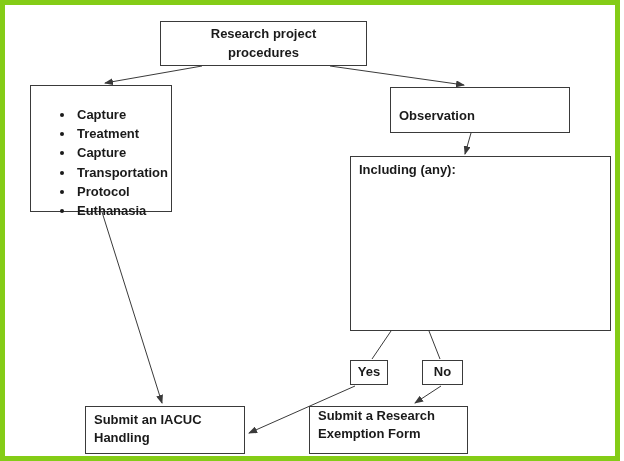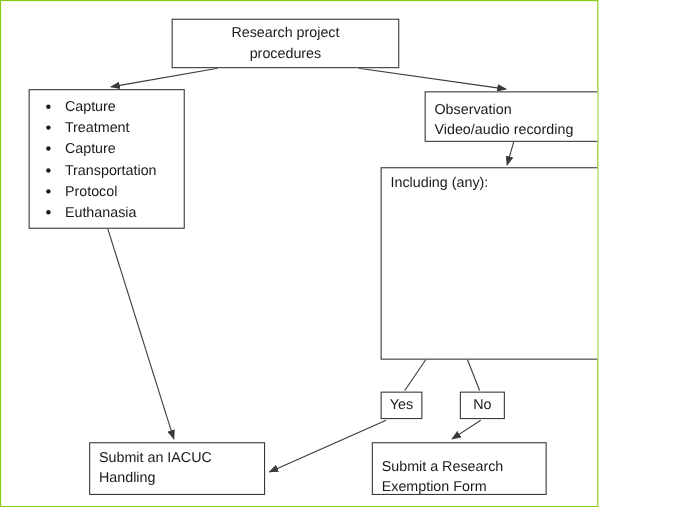--- a/index.html
+++ b/index.html
@@ -1,25 +1,26 @@
 <!DOCTYPE html>
 <html style="--border: #3a3a3a; --line: #3a3a3a; --text: #1a1a1a; --background: #ffffff;"><head>
 <meta charset="utf-8">
 <style>
   * { box-sizing: border-box; }
   html, body { margin: 0; padding: 0; background: #ffffff; }
   body { font-family: "Liberation Sans", sans-serif; }
 
   .canvas {
     position: relative;
-    width: 544px;
+    width: 620px;
     height: 461px;
     background: var(--background, #ffffff);
-    border: 1px solid #84cc16;
+    border: 5px solid #84cc16;
     overflow: hidden;
+    font-weight: bold;
   }
 
   .lines {
     position: absolute;
     left: 0; top: 0;
     width: 624px; height: 461px;
   }
   .lines line {
     stroke: var(--line, #3a3a3a);
     stroke-width: 1;
@@ -38,29 +39,29 @@
     display: flex;
     align-items: center;
     justify-content: center;
     text-align: center;
   }
 
   .top-box    { left: 155px; top: 16px;  width: 207px; height: 45px; }
   .top-box span { display: inline-block; max-width: 140px; }
 
   .left-box   { left: 25px;  top: 80px;  width: 142px; height: 127px; padding: 4px 4px; }
-  .obs-box    { left: 385px; top: 82px;  width: 180px; height: 46px; padding: 7px 8px; }
+  .obs-box    { left: 385px; top: 82px;  width: 180px; height: 46px; padding: 19px 8px; }
   .incl-box   { left: 345px; top: 151px; width: 261px; height: 175px; padding: 4px 8px; }
   .yes-box    { left: 345px; top: 355px; width: 38px;  height: 25px; text-align: center; }
   .no-box     { left: 417px; top: 355px; width: 41px;  height: 25px; align-items: center; }
   .iacuc-box  { left: 80px;  top: 401px; width: 160px; height: 48px; padding: 4px 8px; }
-  .exempt-box { left: 337px; top: 401px; width: 159px; height: 48px; padding: 12px 8px; }
+  .exempt-box { left: 304px; top: 401px; width: 159px; height: 48px; padding: 0 8px; }
 
   ul.bullets {
-    margin: 2px;
+    margin: 16px;
     padding: 0 0 0 24px;
     list-style: disc;
   }
   ul.bullets li { margin: 0 0 1px 0; padding-left: 2px; }
   .incl-box ul.bullets { padding-left: 22px; }
   .incl-title { margin: 0 0 1px 0; }
 </style>
 </head>
 <body>
 
@@ -92,21 +93,20 @@
       <li>Treatment</li>
       <li>Capture</li>
       <li>Transportation</li>
       <li>Protocol</li>
       <li>Euthanasia</li>
     </ul>
   </div>
 
   <div class="box obs-box">
     <div>Observation</div>
-    <div>Video/audio recording</div>
   </div>
 
   <div class="box incl-box">
     <div class="incl-title">Including (any):</div>
   </div>
 
   <div class="box yes-box center">
     <span>Yes</span>
   </div>
 

